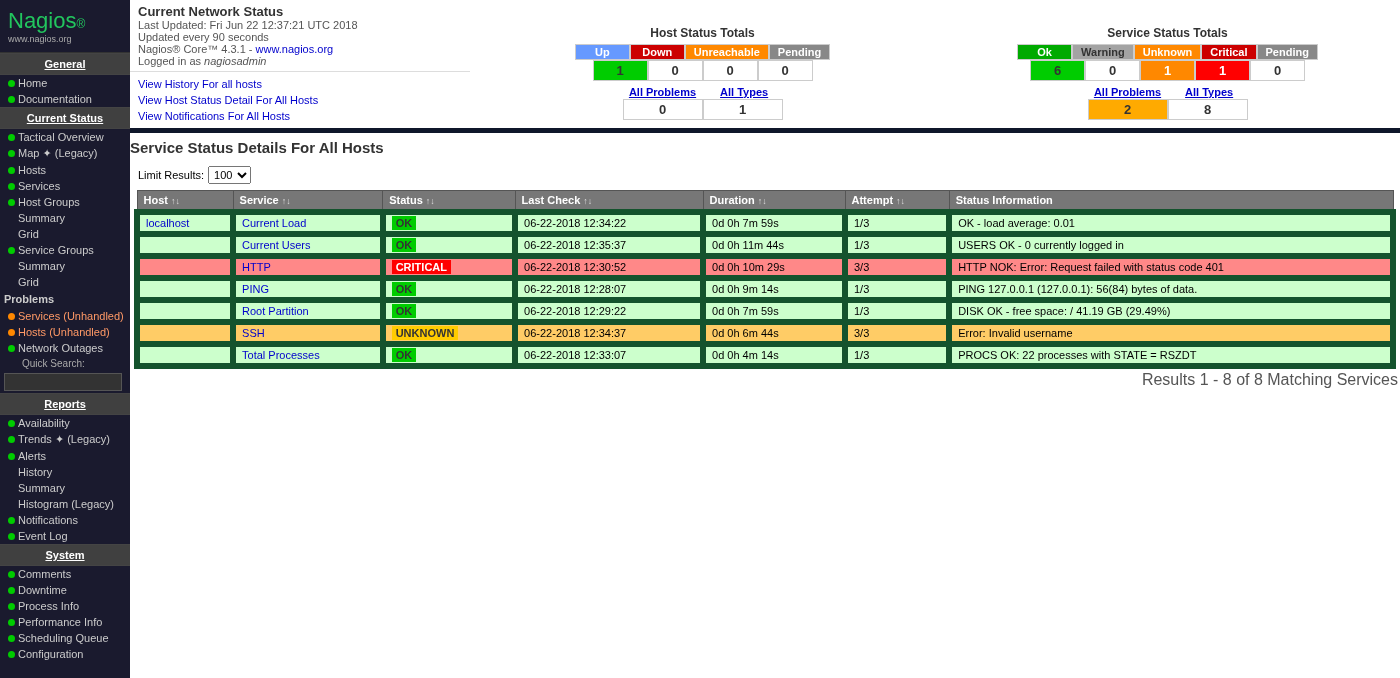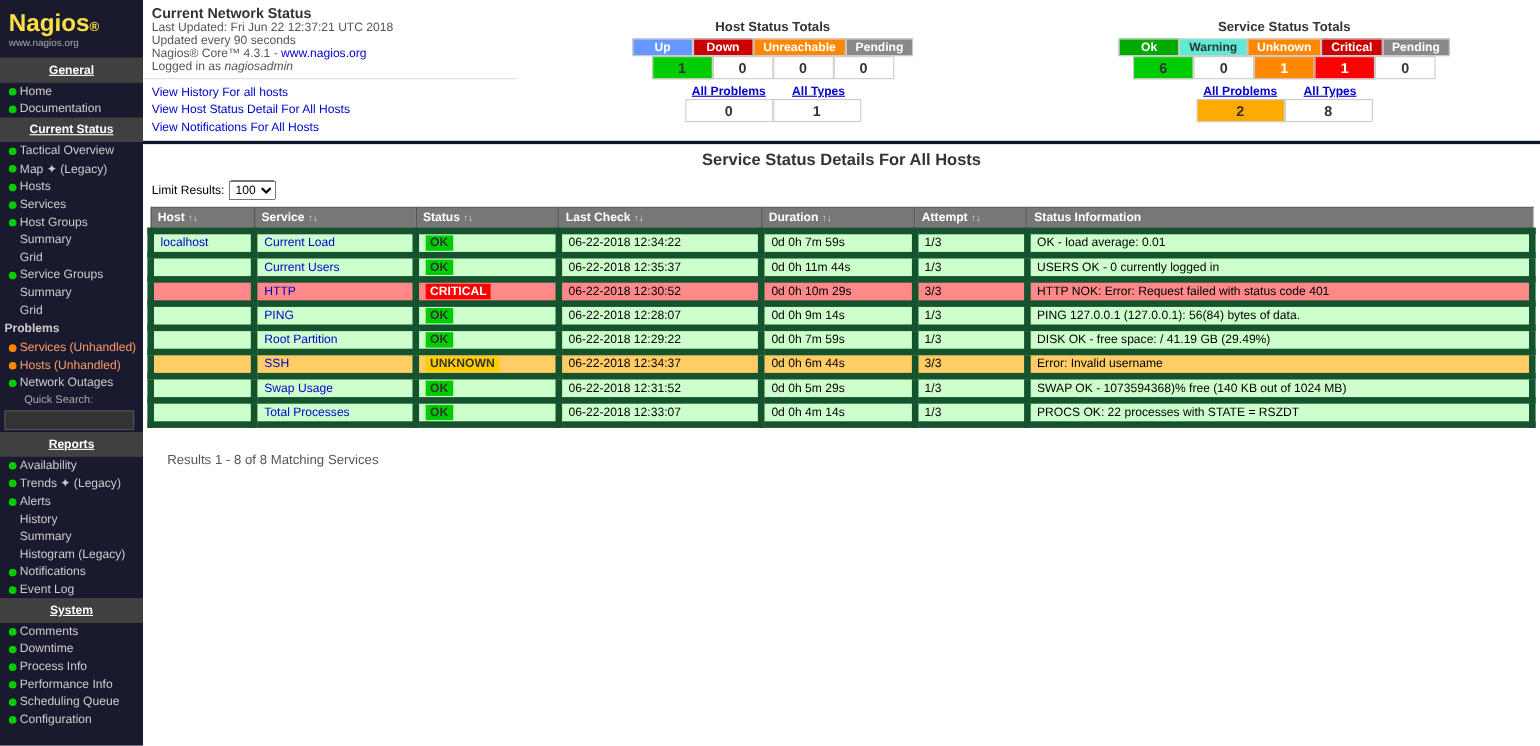--- a/index.html
+++ b/index.html
@@ -15,22 +15,22 @@
       flex-direction: column;
       overflow-y: auto;
     }
     #sidebar-logo {
       background: #1a1a2e;
       padding: 8px;
       border-bottom: 1px solid #333;
     }
     #sidebar-logo .logo-text {
       font-size: 22px;
-      font-weight: bold;
-      color: #fde047;
+      font-weight: normal;
+      color: #22c55e;
     }
     #sidebar-logo .logo-sub {
       font-size: 9px;
       color: #aaa;
     }
     .sidebar-section-header {
       background: #404040;
       color: #fff;
       text-align: center;
       padding: 4px 2px;
@@ -105,21 +105,21 @@
       font-weight: bold;
       min-width: 55px;
       text-align: center;
       border: 1px solid #ccc;
     }
     .col-green { background: #00cc00; color: #333; }
     .col-red { background: #ff0000; color: #fff; }
     .col-orange { background: #ff8800; color: #fff; }
     .col-white { background: #fff; color: #333; }
     .col-header-green { background: #00aa00; color: #fff; }
-    .col-header-yellow { background: #5eead4; color: #333; }
+    .col-header-yellow { background: #a3a3a3; color: #333; }
     .col-header-orange { background: #ff8800; color: #fff; }
     .col-header-red { background: #cc0000; color: #fff; }
     .col-header-gray { background: #888; color: #fff; }
     .col-header-blue { background: #6699ff; color: #fff; }
 
     .totals-second-header { display: flex; margin-top: 4px; }
     .totals-second-header-cell {
       padding: 1px 8px;
       font-size: 11px;
       font-weight: bold;
@@ -145,21 +145,21 @@
       padding: 6px 8px;
       font-size: 11px;
       display: flex;
       align-items: center;
       gap: 4px;
     }
     #limit-select { font-size: 11px; padding: 1px; }
 
     
     #service-table-title {
-      text-align: center;
+      text-align: left;
       font-size: 15px;
       font-weight: bold;
       padding: 6px 0 4px 0;
       color: #333;
     }
 
     table.service-table {
       width: 100%;
       border-collapse: collapse;
       font-size: 11px;
@@ -179,21 +179,21 @@
     }
     .row-ok { background: #cfc; }
     .row-critical { background: #f88; }
     .row-unknown { background: #ffcc66; }
     .status-ok { background: #00cc00; color: #333; font-weight: bold; padding: 1px 4px; }
     .status-critical { background: #ff0000; color: #fff; font-weight: bold; padding: 1px 4px; }
     .status-unknown { background: #ffcc00; color: #333; font-weight: bold; padding: 1px 4px; }
     .host-link { color: #0000cc; text-decoration: none; }
     .service-link { color: #0000cc; text-decoration: none; }
 
-    .results-footer { text-align: left; padding: 22px; font-size: 12px; color: #555; }
+    .results-footer { text-align: right; padding: 2px; font-size: 16px; color: #555; }
 
     .sort-arrows { font-size: 9px; color: #ddd; }
   </style>
 </head>
 <body>
 
 <div id="sidebar">
   <div id="sidebar-logo">
     <div class="logo-text">Nagios<span style="font-size:12px">®</span></div>
     <div class="logo-sub">www.nagios.org</div>
@@ -317,21 +317,21 @@
     <a>Scheduling Queue</a>
   </div>
   <div class="sidebar-item">
     <span class="dot dot-green"></span>
     <a>Configuration</a>
   </div>
 </div>
 
 <div id="main">
 
-  <div style="display:flex; align-items:center; border-bottom:3px solid #0f172a;">
+  <div style="display:flex; align-items:flex-end; border-bottom:5px solid #0f172a;">
 
     <div style="min-width:340px; max-width:380px;">
       <div id="top-info">
         <div class="title">Current Network Status</div>
         <div class="meta">Last Updated: Fri Jun 22 12:37:21 UTC 2018</div>
         <div class="meta">Updated every 90 seconds</div>
         <div class="meta">Nagios® Core™ 4.3.1 - <a>www.nagios.org</a></div>
         <div class="meta">Logged in as <em>nagiosadmin</em></div>
       </div>
       <div id="top-links">
@@ -468,29 +468,20 @@
       <td></td>
       <td><a class="service-link">SSH</a></td>
       <td><span class="status-unknown">UNKNOWN</span></td>
       <td>06-22-2018 12:34:37</td>
       <td>0d 0h 6m 44s</td>
       <td>3/3</td>
       <td>Error: Invalid username</td>
     </tr>
           <tr class="row-ok">
       <td></td>
-      <td><a class="service-link">Swap Usage</a></td>
-      <td><span class="status-ok">OK</span></td>
-      <td>06-22-2018 12:31:52</td>
-      <td>0d 0h 5m 29s</td>
-      <td>1/3</td>
-      <td>SWAP OK - 1073594368)% free (140 KB out of 1024 MB)</td>
-    </tr>
-          <tr class="row-ok">
-      <td></td>
       <td><a class="service-link">Total Processes</a></td>
       <td><span class="status-ok">OK</span></td>
       <td>06-22-2018 12:33:07</td>
       <td>0d 0h 4m 14s</td>
       <td>1/3</td>
       <td>PROCS OK: 22 processes with STATE = RSZDT</td>
     </tr>
         </tbody>
     </table>
   </div>

